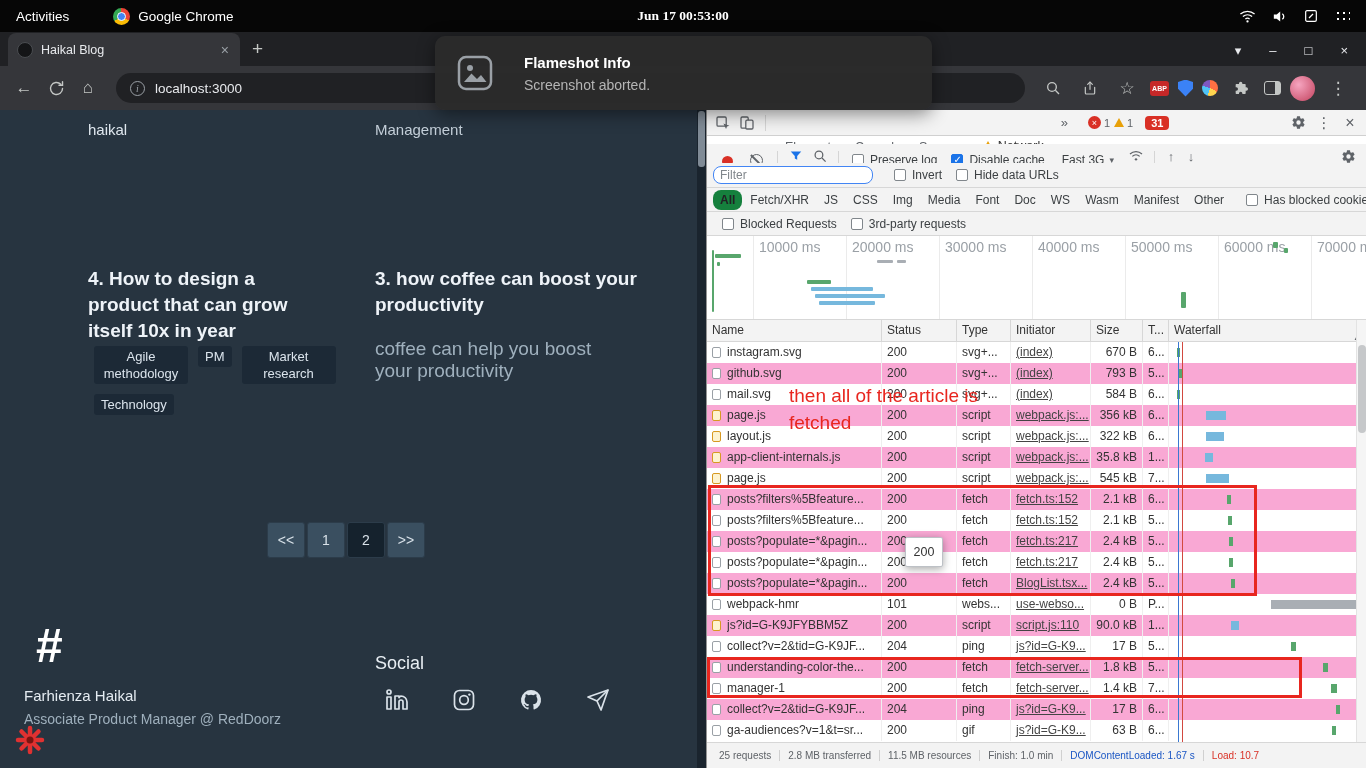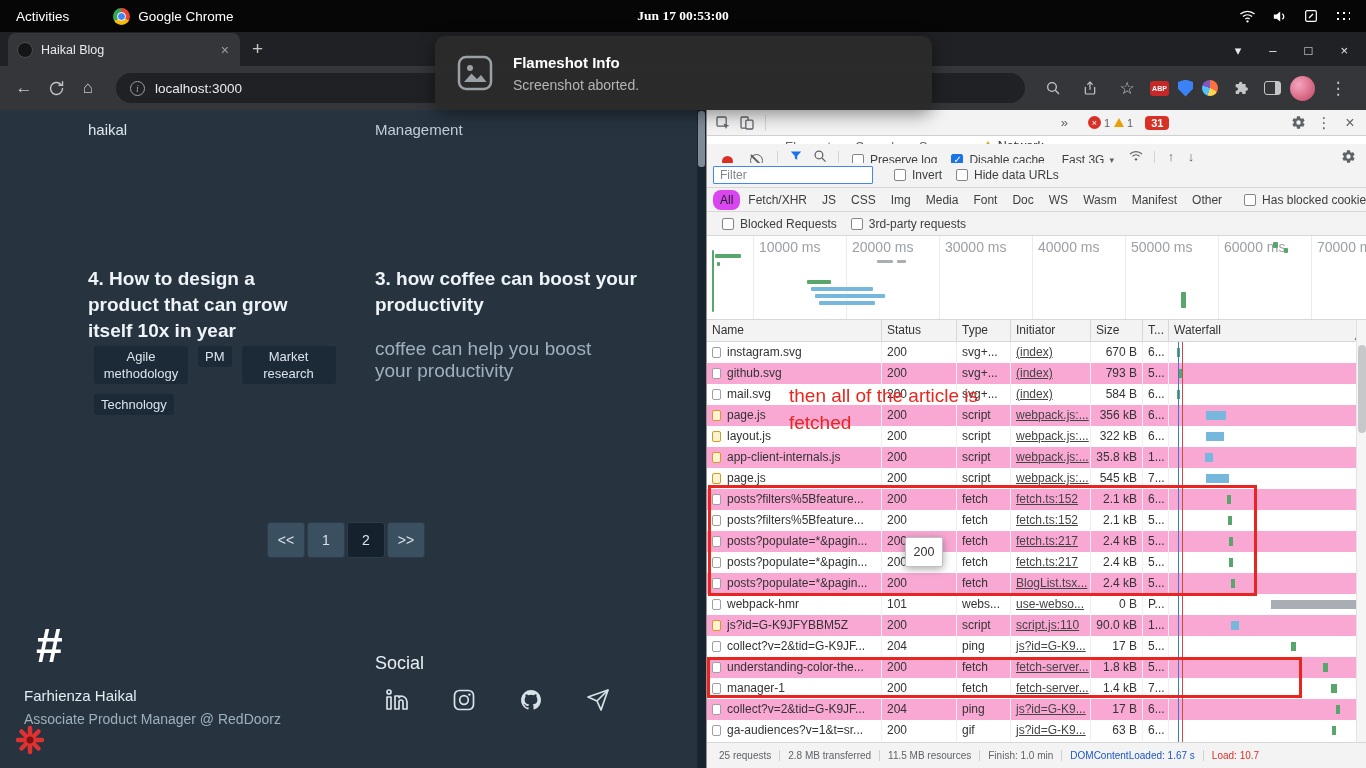--- a/index.html
+++ b/index.html
@@ -46,21 +46,21 @@
              display:flex; align-items:center; justify-content:center; }
   .ext-shield { width:15px; height:17px; background:#3b82f6; clip-path:polygon(50% 0,100% 15%,100% 55%,50% 100%,0 55%,0 15%); }
   .ext-ball { width:16px; height:16px; border-radius:50%; background:#ff7043;
               background:conic-gradient(#ff7043 0 33%,#ffd54f 33% 55%,#4fc3f7 55% 80%,#7e57c2 80% 100%); }
   .sidepanel { width:17px; height:14px; border:1.6px solid #c4c7c5; border-radius:3px; position:relative; }
   .sidepanel::after { content:""; position:absolute; right:0; top:0; bottom:0; width:5px; background:#c4c7c5; }
   .avatar { width:25px; height:25px; border-radius:50%; background:radial-gradient(circle at 35% 35%, #f6a5c0, #c2425d); }
 
   
   #notif { position:absolute; left:435px; top:36px; width:497px; height:74px; background:rgba(43,43,43,0.96);
-           border-radius:10px; display:flex; align-items:center; padding:0 20px; gap:18px; z-index:200;
+           border-radius:10px; display:flex; align-items:center; padding:0 20px; gap:29px; z-index:200;
            box-shadow:0 4px 18px rgba(0,0,0,.45); }
   .notif-title { color:#fff; font-size:15px; font-weight:bold; margin-bottom:6px; }
   .notif-msg { color:#b5b5b5; font-size:14px; }
 
   
   #blog { position:absolute; left:0; top:110px; width:697px; height:658px; background:#273440; color:#e8eef3; overflow:hidden; }
   #blog .brand { position:absolute; left:88px; top:11px; font-size:15px; color:#dfe7ee; }
   #blog .section-title { position:absolute; left:375px; top:11px; font-size:15px; color:#c3ced8; }
   .post1-title { position:absolute; left:88px; top:156px; width:242px; font-size:19px; font-weight:bold; line-height:26px; color:#eef3f8; }
   #tags { position:absolute; left:94px; top:236px; width:330px; display:flex; flex-wrap:wrap; gap:10px; align-items:flex-start; }
@@ -116,29 +116,29 @@
         position:relative; margin-right:6px; flex:0 0 auto; }
   .cb.checked { background:#1a73e8; border-color:#1a73e8; }
   .cb.checked::after { content:"✓"; position:absolute; color:#fff; font-size:10px; left:1px; top:-1px; }
   .dd { display:flex; align-items:center; gap:5px; color:#3c4043; margin:0 10px; white-space:nowrap; }
   .dd-arrow { font-size:9px; color:#5f6368; }
   .ar { font-size:13px; width:20px; }
   .push-right { margin-left:auto; }
 
   #dt-filterbar { position:absolute; top:53px; left:0; right:0; height:25px; background:#f3f3f3; border-bottom:1px solid #d7d7d7;
                   display:flex; align-items:center; padding:0 6px; }
-  #filter-input { width:160px; height:18px; border:1.5px solid #4285f4; border-radius:1px; font-size:12px; padding:0 6px;
+  #filter-input { width:160px; height:18px; border:1.5px solid #4285f4; border-radius:8px; font-size:12px; padding:0 6px;
                   color:#404040; font-family:inherit; outline:none; margin-right:14px; }
   #filter-input::placeholder { color:#80868b; }
 
   #dt-typebar { position:absolute; top:78px; left:0; right:0; height:24px; background:#f3f3f3; border-bottom:1px solid #d7d7d7;
                 display:flex; align-items:center; padding:0 6px; }
   #type-pills { display:flex; align-items:center; gap:1px; margin-right:8px; }
   .pill { padding:3px 7px; border-radius:8px; color:#3c4043; font-size:12px; white-space:nowrap; }
-  .pill.active { background:#d946ef; color:#202124; }
+  .pill.active { background:#15803d; color:#202124;font-weight:bold; }
 
   #dt-cbbar { position:absolute; top:102px; left:0; right:0; height:24px; background:#f3f3f3; border-bottom:1px solid #d7d7d7;
               display:flex; align-items:center; padding:0 8px; }
 
   #dt-overview { position:absolute; top:126px; left:0; right:0; height:84px; background:#fff; border-bottom:1px solid #d7d7d7; overflow:hidden; }
   .ov-grid { position:absolute; top:0; bottom:0; width:1px; background:#ebebeb; }
   .ov-label { position:absolute; top:3px; font-size:14px; color:#9aa0a6; white-space:nowrap; }
   .ov-bar { position:absolute; border-radius:1px; }
   .green { background:#58a66c; } .blue { background:#76b8dd; } .gray { background:#a9aeb4; }
 

